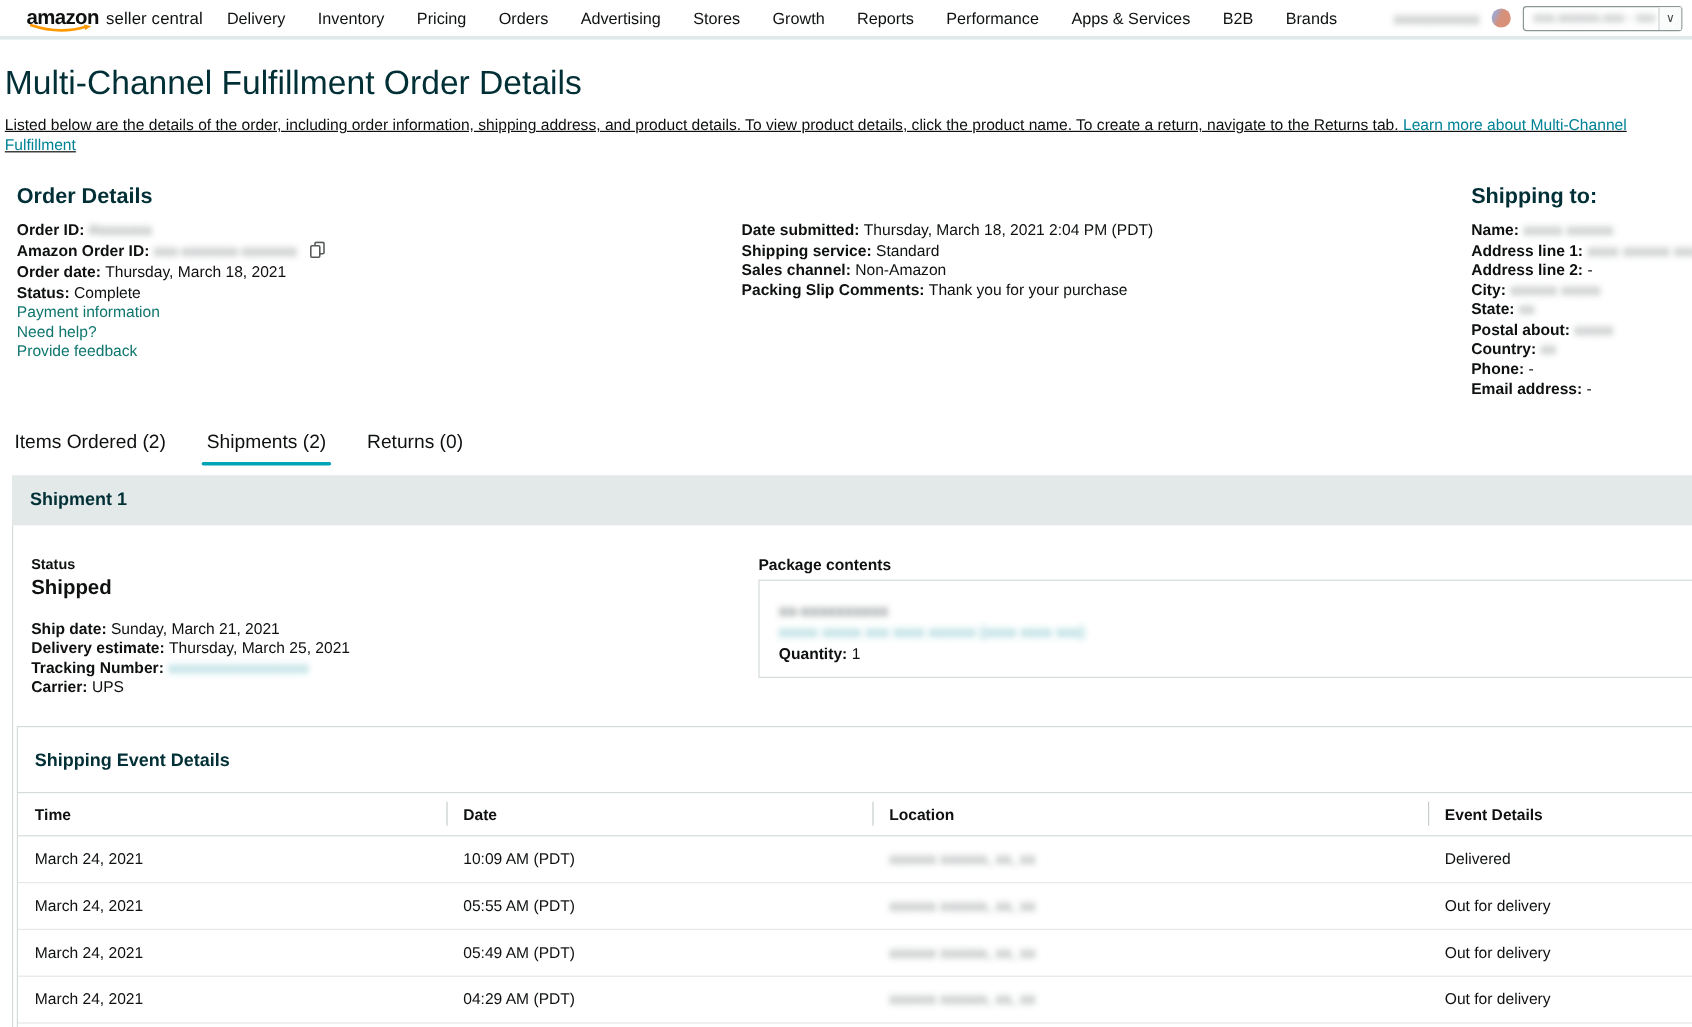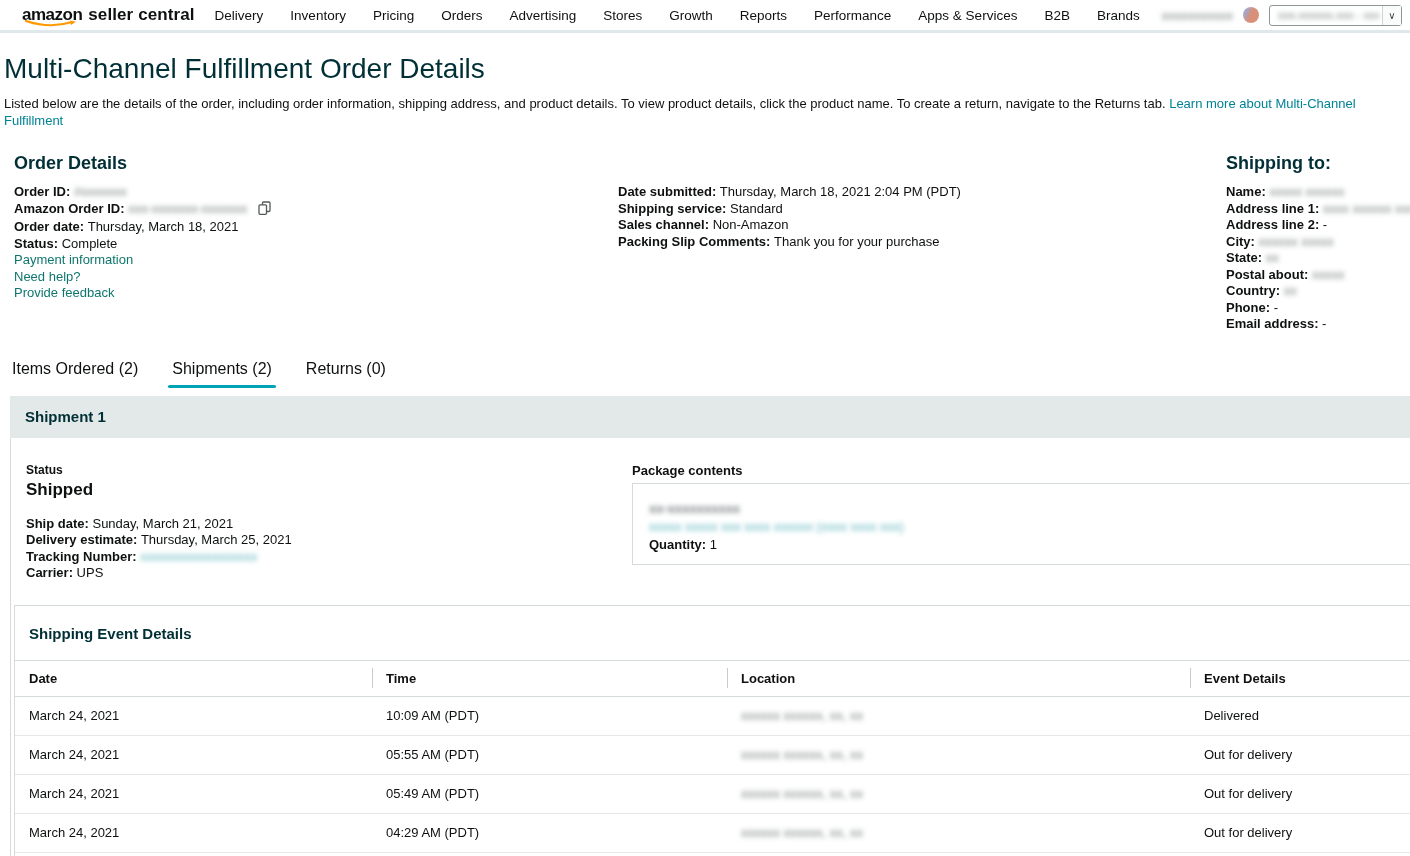--- a/index.html
+++ b/index.html
@@ -9,42 +9,42 @@
     background:#fff; color:#0f1111;
     font-family:"Liberation Sans", sans-serif; font-size:13px;
   }
 
   
   .topnav{ display:flex; align-items:center; height:33px; padding:0 8px 0 22px;
            border-bottom:3px solid #dfe8ea; background:#fff; }
   .brand{ display:flex; align-items:baseline; cursor:pointer; }
   .brand-amazon{ position:relative; font-weight:700; font-size:17px; letter-spacing:-.5px; }
   .brand-amazon svg{ position:absolute; left:3px; bottom:-4px; }
-  .brand-seller{ font-size:17px; font-weight:700; margin-left:6px; letter-spacing:.1px; }
+  .brand-seller{ font-size:14px; font-weight:400; margin-left:6px; letter-spacing:.1px; }
   .nav-items{ display:flex; gap:27px; margin-left:20px; font-size:13.5px; white-space:nowrap; }
   .nav-item{ cursor:pointer; }
   .nav-right{ margin-left:auto; display:flex; align-items:center; gap:10px; }
   .flag{ width:16px; height:16px; border-radius:50%; overflow:hidden; position:relative; flex:0 0 auto; }
   .flag::before{ content:""; position:absolute; inset:-3px;
     background:linear-gradient(115deg,#9fa8cf 0 38%,#d89078 38% 100%); filter:blur(2px); }
   .mkt-select{ position:relative; width:133px; height:21px; border:1px solid #8d9696; border-radius:3px;
     background:#fff; display:flex; align-items:center; padding:0 22px 0 8px; cursor:pointer; }
   .mkt-select .chev{ position:absolute; right:0; top:0; width:19px; height:100%;
     display:flex; align-items:center; justify-content:center; font-size:10px; color:#444;
     border-left:1px solid #cfd5d5; background:#fafbfb; }
   .mkt-text{ font-size:11.5px; overflow:hidden; white-space:nowrap; }
 
   
   .rd{ filter:blur(2.6px); opacity:.8; user-select:none; white-space:nowrap; }
   .rd-dark{ color:#596263; }
   .rd-teal{ color:#35a0ad; }
 
   
   .page-title{ margin:21px 0 0 4px; font-size:28px; font-weight:400; line-height:30px; color:#002f36; }
-  .page-desc{ margin:11px 0 0 4px; font-size:13px; line-height:17px; }
+  .page-desc{ margin:11px 0 0 4px; font-size:13px; line-height:17px;text-decoration:underline; }
   .link{ color:#008296; cursor:pointer; }
 
   
   .cols{ display:flex; margin-top:24px; }
   .col-left{ margin-left:14px; width:604px; }
   .col-mid{ width:608px; padding-top:31px; }
   .col-right{ width:184px; white-space:nowrap; }
   h2.sec{ margin:0 0 10px; font-size:18px; font-weight:700; color:#002f36; }
   .kv{ line-height:16.5px; }
   .kv .lbl{ font-weight:700; }
@@ -216,22 +216,22 @@
             <span class="lbl">Quantity</span><span>1</span>
           </div>
         </div>
       </div>
     </div>
 
     <div class="panel">
       <div class="panel-header">Shipping Event Details</div>
       <div class="etable">
         <div class="thead">
+          <div>Time</div>
           <div>Date</div>
-          <div>Time</div>
           <div>Location</div>
           <div>Event Details</div>
         </div>
         <div class="trow">
           <div>March 24, 2021</div>
           <div>10:09 AM (PDT)</div>
           <div class="rd rd-dark">xxxxxx xxxxxx, xx, xx</div>
           <div>Delivered</div>
         </div>
         <div class="trow">

